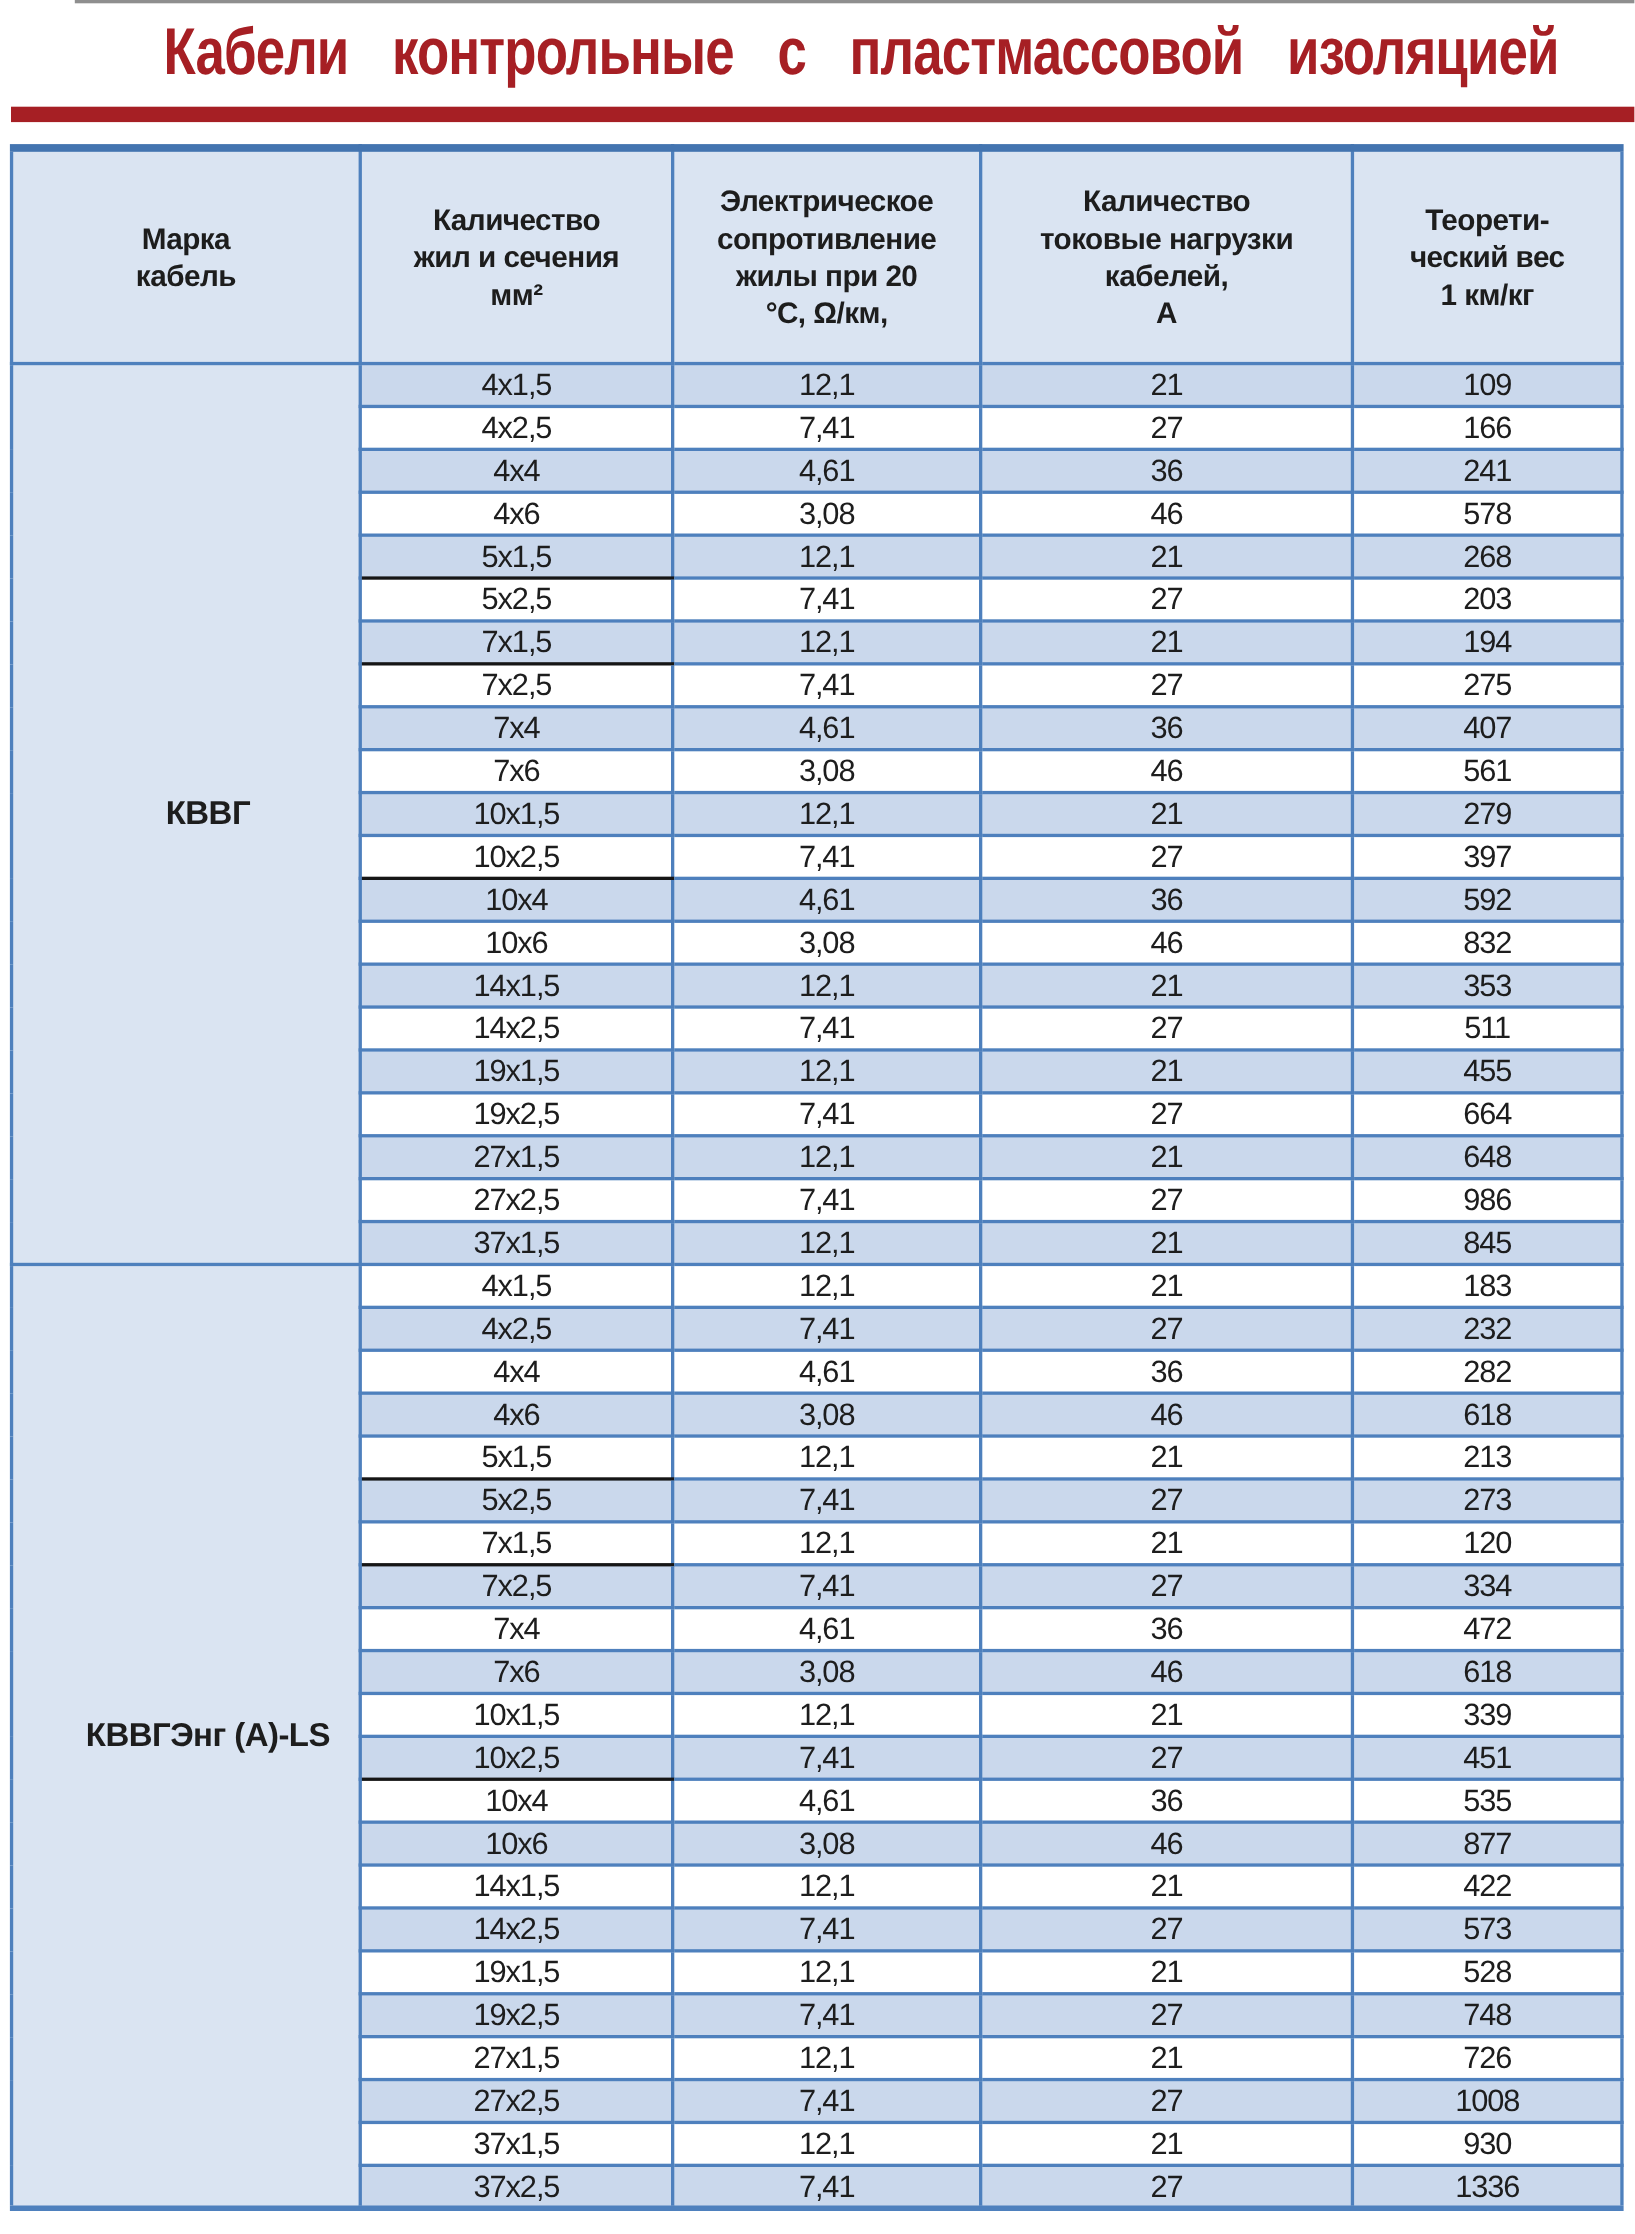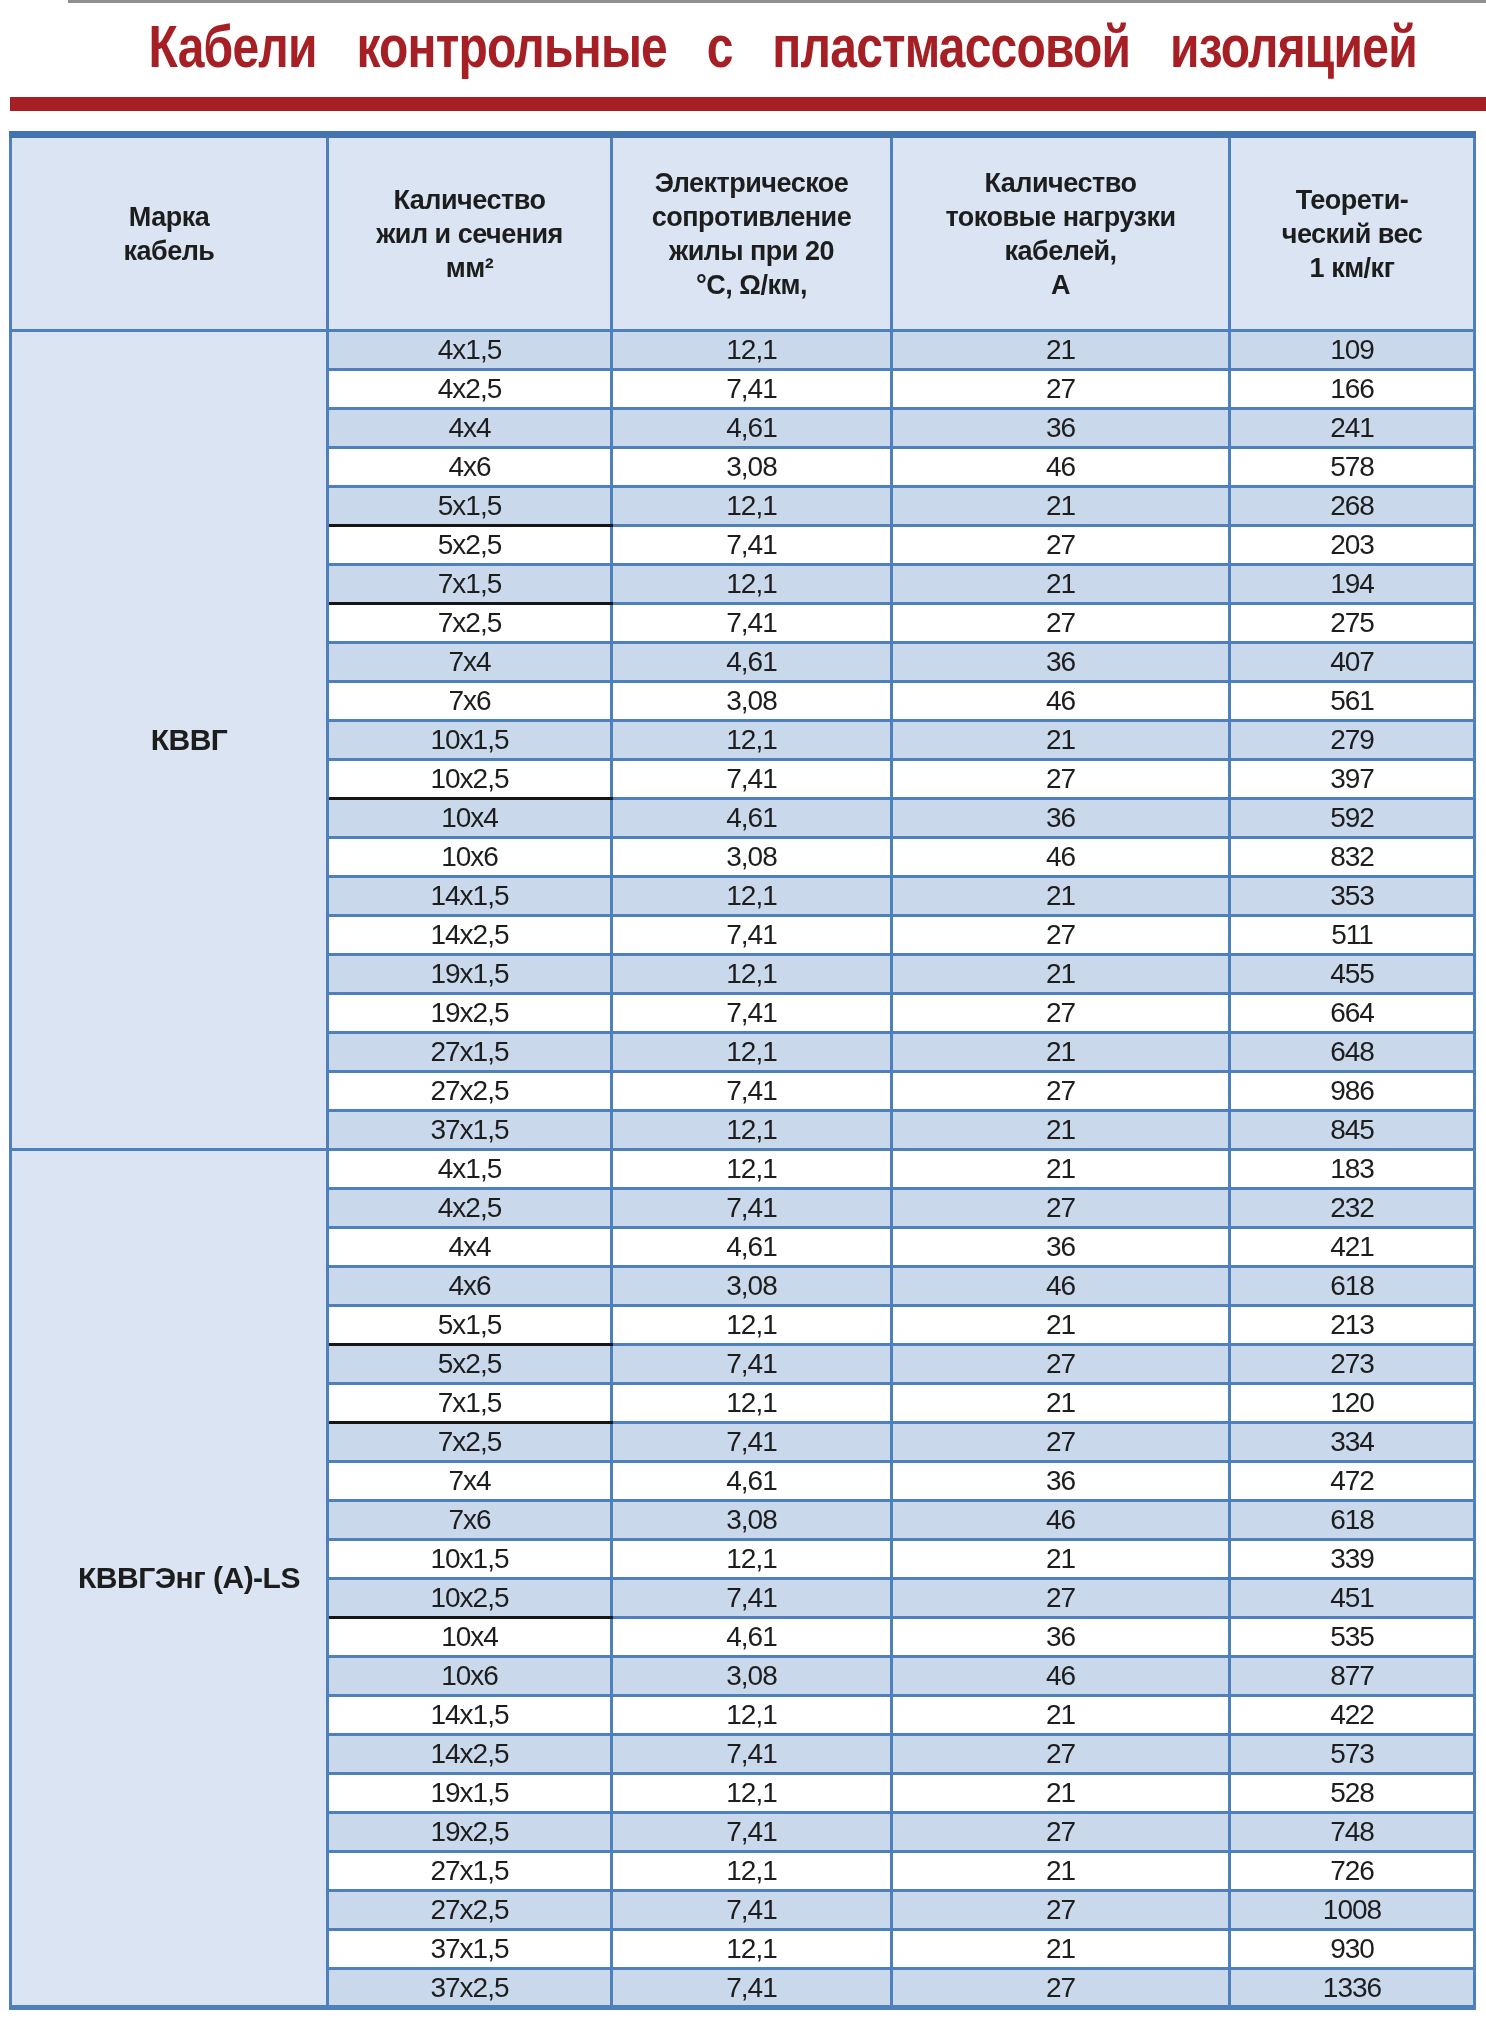--- a/index.html
+++ b/index.html
@@ -250,21 +250,21 @@
       <tr class="r-blue">
         <td>4x2,5</td>
         <td>7,41</td>
         <td>27</td>
         <td>232</td>
       </tr>
       <tr class="r-white">
         <td>4x4</td>
         <td>4,61</td>
         <td>36</td>
-        <td>421</td>
+        <td>282</td>
       </tr>
       <tr class="r-blue">
         <td>4x6</td>
         <td>3,08</td>
         <td>46</td>
         <td>618</td>
       </tr>
       <tr class="r-white">
         <td class="bdiv">5x1,5</td>
         <td>12,1</td>

